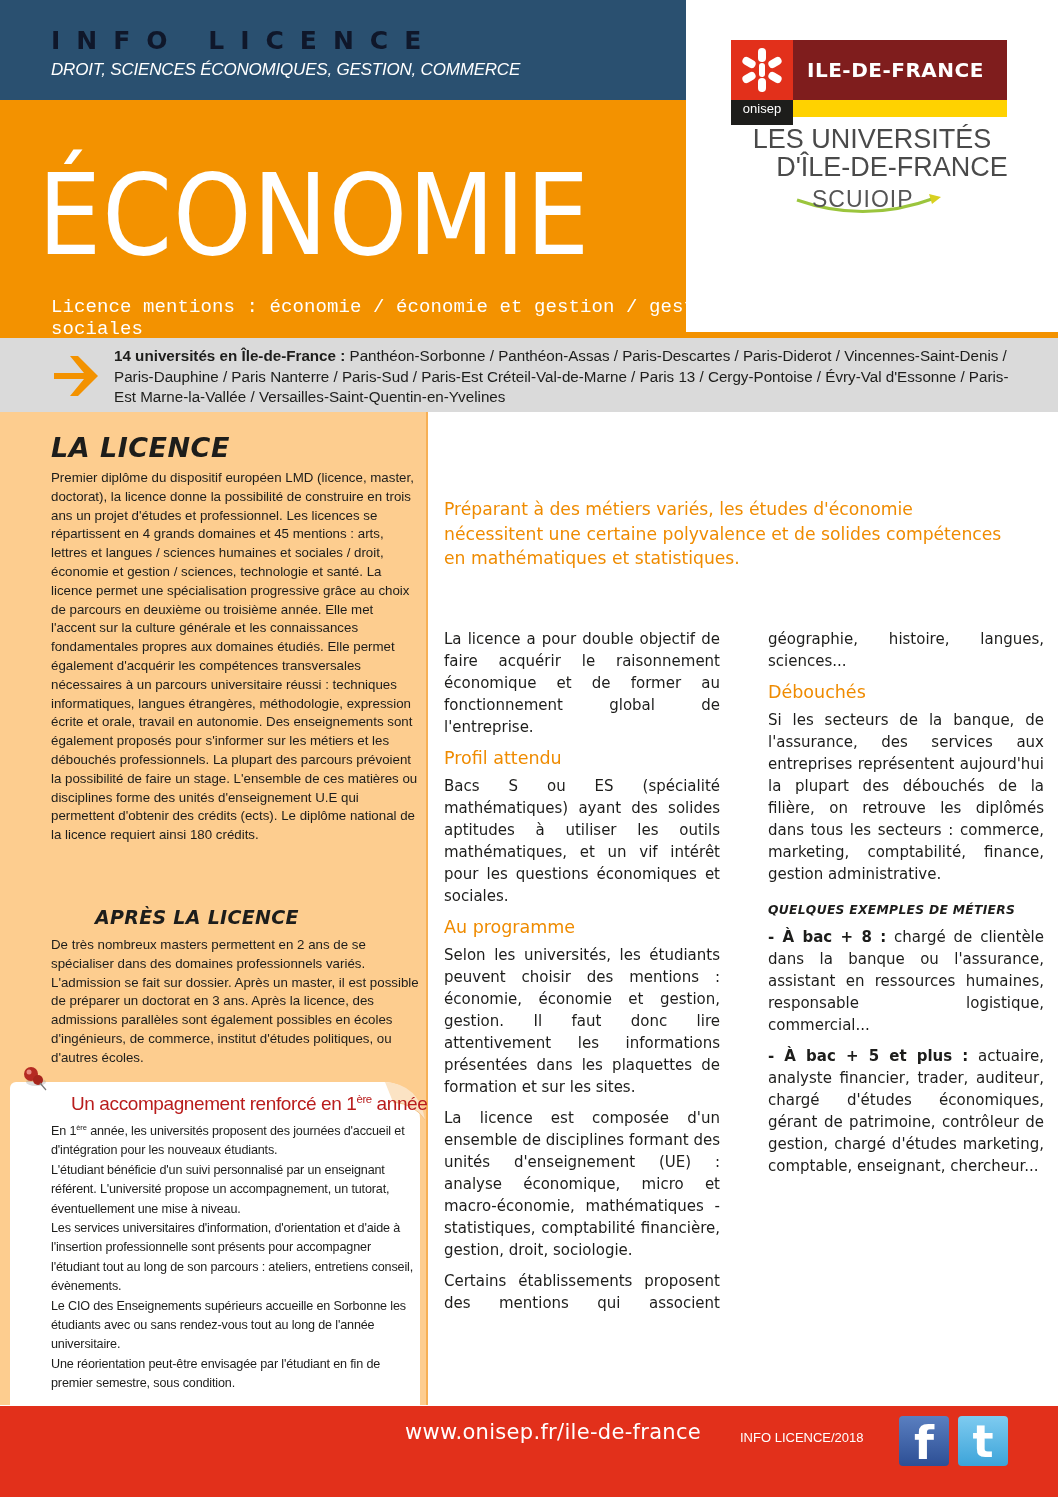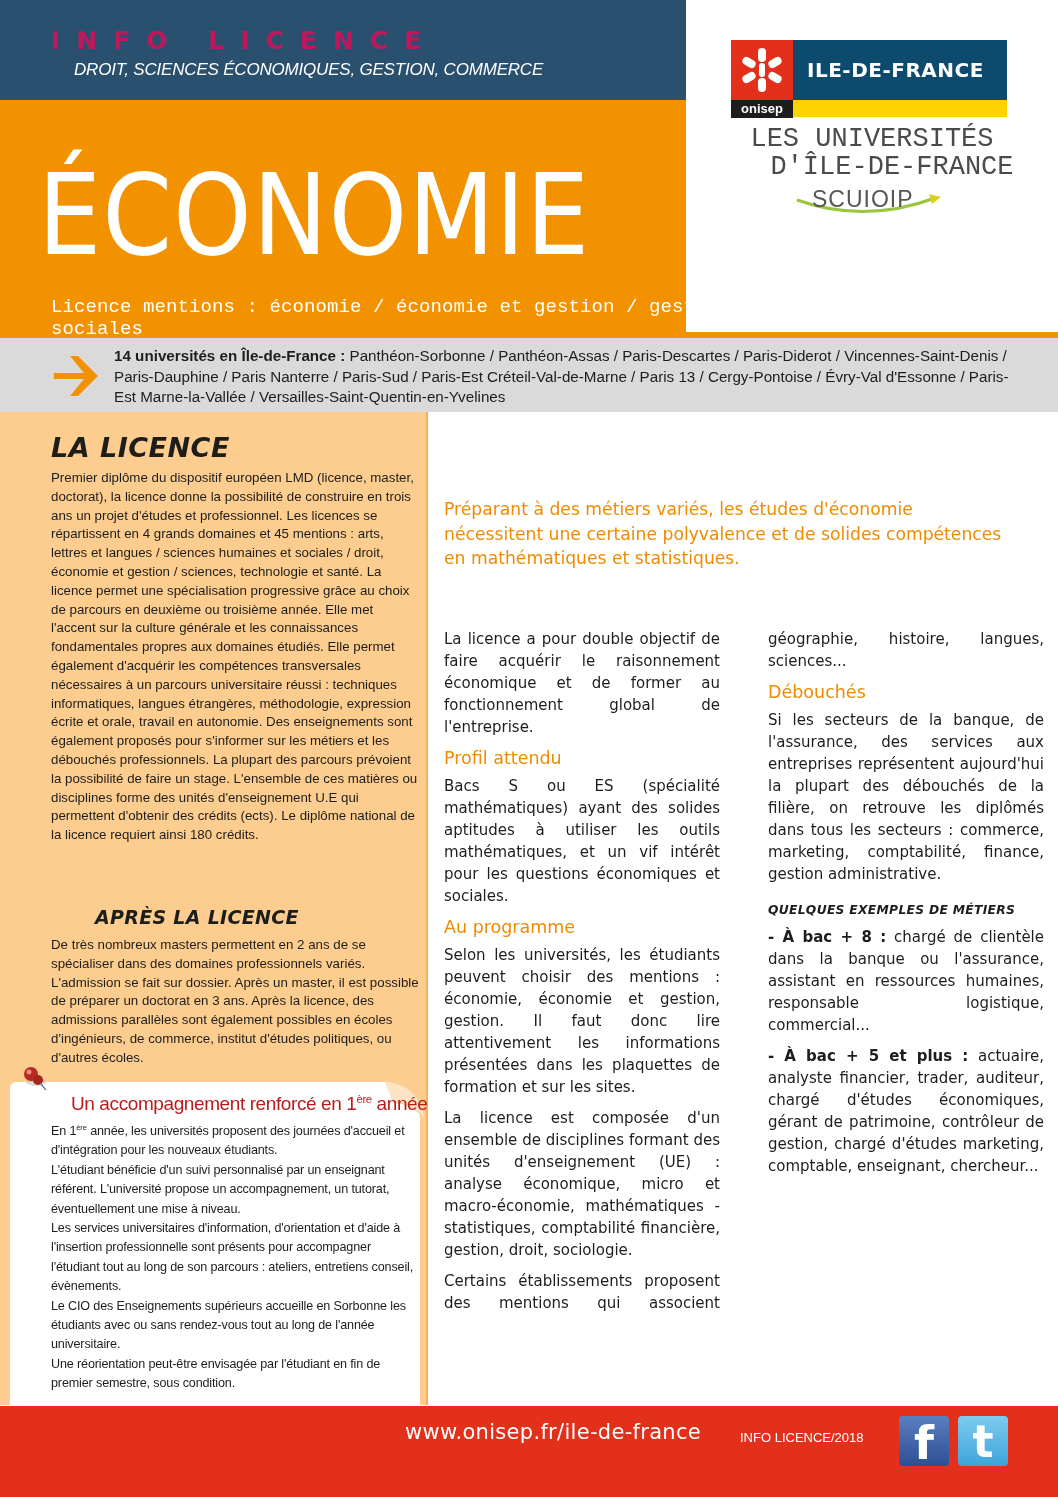--- a/index.html
+++ b/index.html
@@ -1,36 +1,36 @@
 <!DOCTYPE html>
 <html><head>
 <meta charset="utf-8">
 <style>
   * { box-sizing: border-box; margin: 0; padding: 0; }
   html, body { width: 1058px; height: 1497px; background: #ffffff; overflow: hidden; }
   body { font-family: "Liberation Sans", sans-serif; color: #1d1d1b; position: relative; }
 
   
   .top-band { position: absolute; left: 0; top: 0; width: 686px; height: 100px; background: #2a5070; }
-  .info-licence { position: absolute; left: 51px; top: 26px; color: #be185d; font-family: "DejaVu Sans", sans-serif; font-weight: bold; font-size: 25px; letter-spacing: 16px; }
-  .info-sub { position: absolute; left: 51px; top: 60px; color: #fff; font-family: "Liberation Sans", sans-serif; font-style: italic; font-size: 17px; letter-spacing: -0.2px; margin-left: 23px; }
+  .info-licence { position: absolute; left: 51px; top: 26px; color: #0f172a; font-family: "DejaVu Sans", sans-serif; font-weight: bold; font-size: 25px; letter-spacing: 16px; }
+  .info-sub { position: absolute; left: 51px; top: 60px; color: #fff; font-family: "Liberation Sans", sans-serif; font-style: italic; font-size: 17px; letter-spacing: -0.2px; }
 
   
   .hero { position: absolute; left: 0; top: 100px; width: 1058px; height: 238px; background: #f39200; }
   .logo-box { position: absolute; left: 686px; top: 0; width: 372px; height: 232px; background: #fff; }
   .hero-title { position: absolute; left: 38px; top: 160px; color: #fff; font-family: "DejaVu Sans", sans-serif; font-size: 100px; font-weight: normal; letter-spacing: 1px; line-height: 1; transform: scaleY(1.12); transform-origin: top left; }
   .mentions { position: absolute; left: 51px; top: 296px; color: #fff; font-family: Liberation Mono, monospace; font-size: 19px; letter-spacing: 0.1px; }
 
   
   .onisep-logo { position: absolute; left: 731px; top: 40px; width: 276px; height: 77px; }
   .onisep-red { position: absolute; left: 0; top: 0; width: 62px; height: 60px; background: #e2301b; }
-  .onisep-word { position: absolute; left: 0; top: 60px; width: 62px; height: 18px; background: #1d1d1b; color: #fff; font-size: 13px; font-weight: bold; text-align: center; line-height: 17px; }
-  .onisep-black { position: absolute; left: 62px; top: 0; width: 214px; height: 60px; background: #0c4a6e; color: #fff; font-family: "DejaVu Sans", sans-serif; font-weight: bold; font-size: 20px; line-height: 60px; padding-left: 14px; letter-spacing: 0.5px; }
+  .onisep-word { position: absolute; left: 0; top: 60px; width: 62px; height: 25px; background: #1d1d1b; color: #fff; font-size: 13px; font-weight: normal; text-align: center; line-height: 17px; }
+  .onisep-black { position: absolute; left: 62px; top: 0; width: 214px; height: 60px; background: #7f1d1d; color: #fff; font-family: "DejaVu Sans", sans-serif; font-weight: bold; font-size: 20px; line-height: 60px; padding-left: 14px; letter-spacing: 0.5px; }
   .onisep-yellow { position: absolute; left: 62px; top: 60px; width: 214px; height: 17px; background: #ffd200; }
-  .univ-line { position: absolute; left: 686px; width: 372px; text-align: center; color: #4a4a4a; font-family: Liberation Mono, monospace; font-size: 27px; line-height: 1; }
+  .univ-line { position: absolute; left: 686px; width: 372px; text-align: center; color: #4a4a4a; font-family: Liberation Sans, sans-serif; font-size: 27px; line-height: 1; }
   .scuio { position: absolute; left: 812px; top: 186px; color: #555; font-size: 23px; letter-spacing: 1px; }
   .scuio-swoosh { position: absolute; left: 795px; top: 190px; width: 150px; height: 30px; }
 
   
   .strip { position: absolute; left: 0; top: 338px; width: 1058px; height: 74px; background: #dadada; }
   .strip-arrow { position: absolute; left: 50px; top: 352px; width: 52px; height: 48px; }
   .strip-text { position: absolute; left: 114px; top: 346px; width: 900px; font-family: "Liberation Sans", sans-serif; font-size: 15.2px; line-height: 20.5px; color: #1d1d1b; }
   .strip-text b { font-weight: bold; }
 
   

